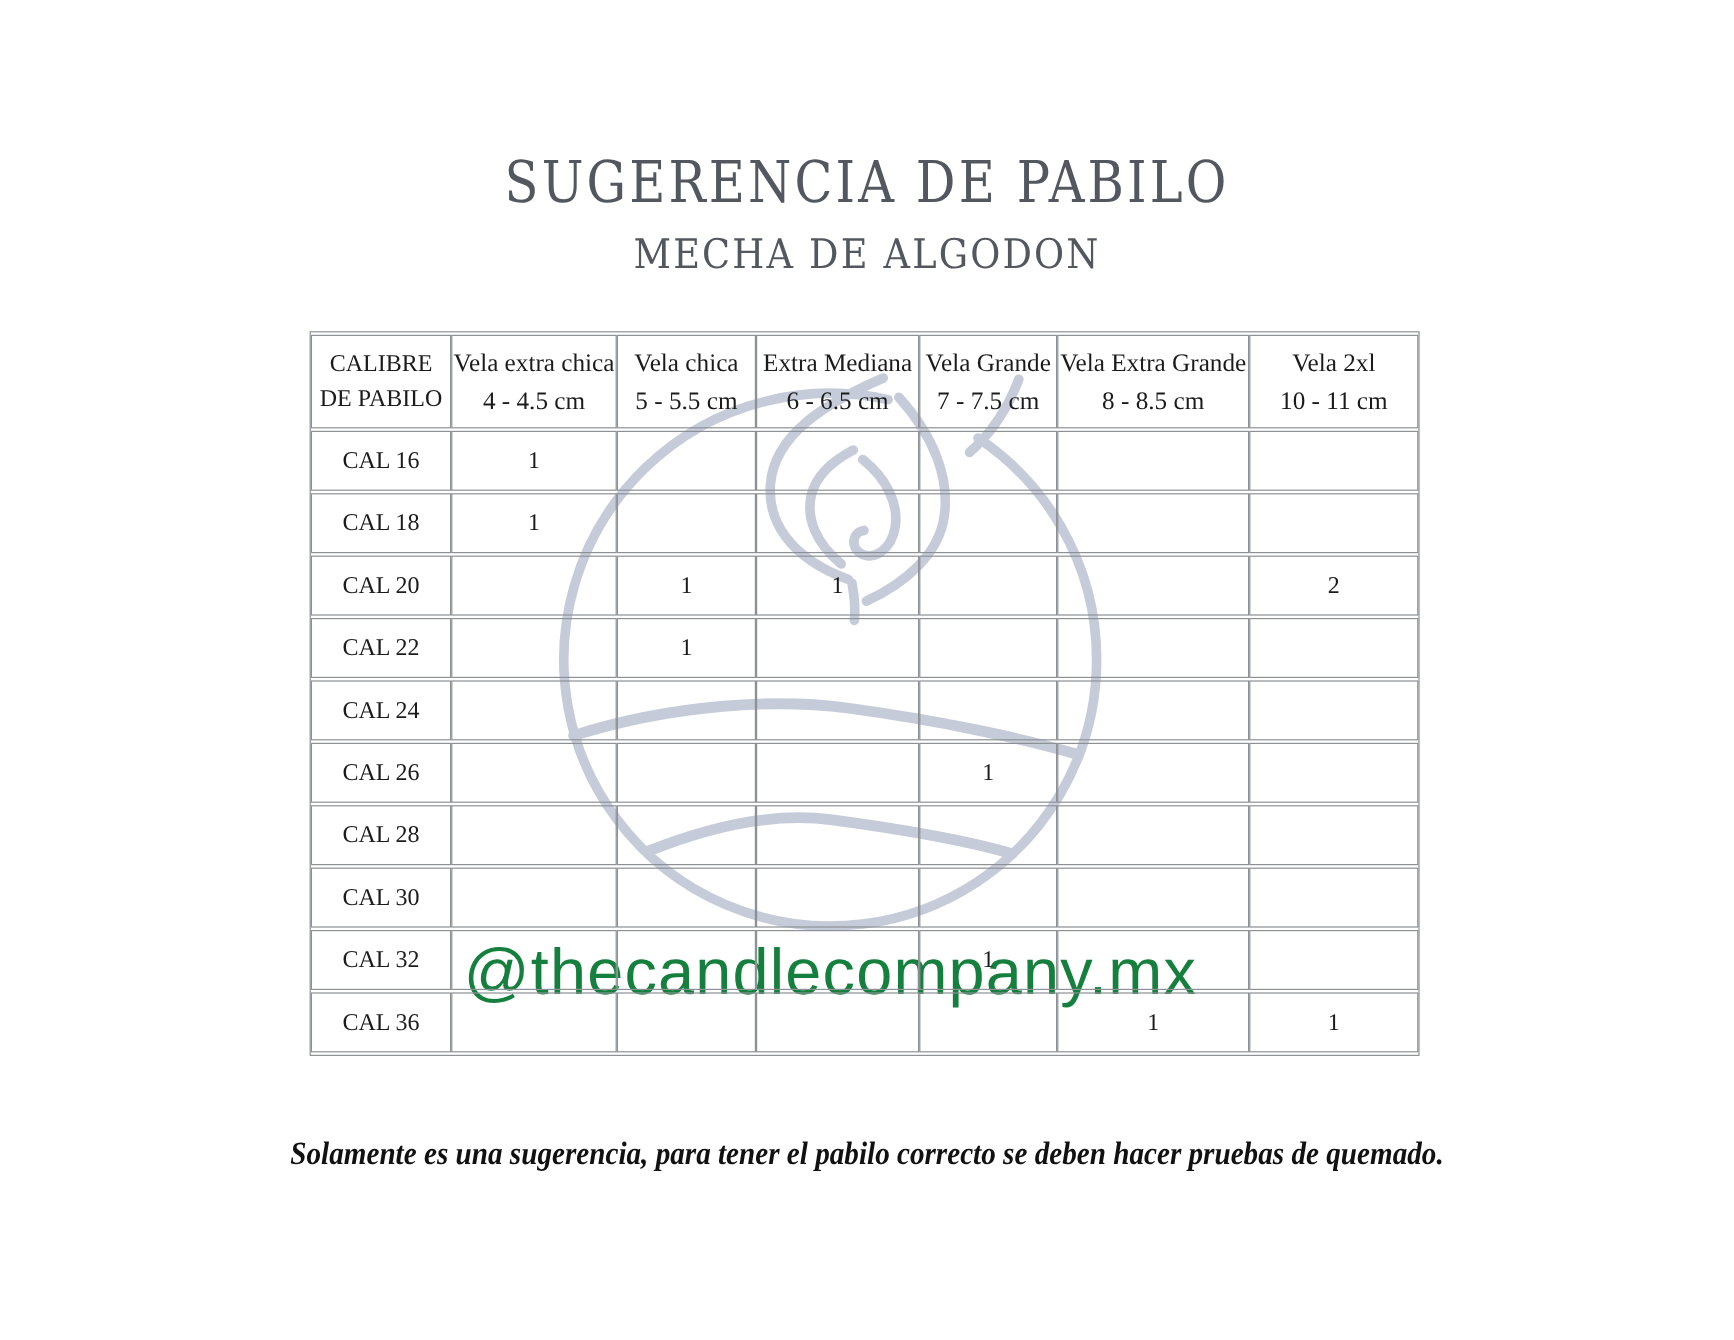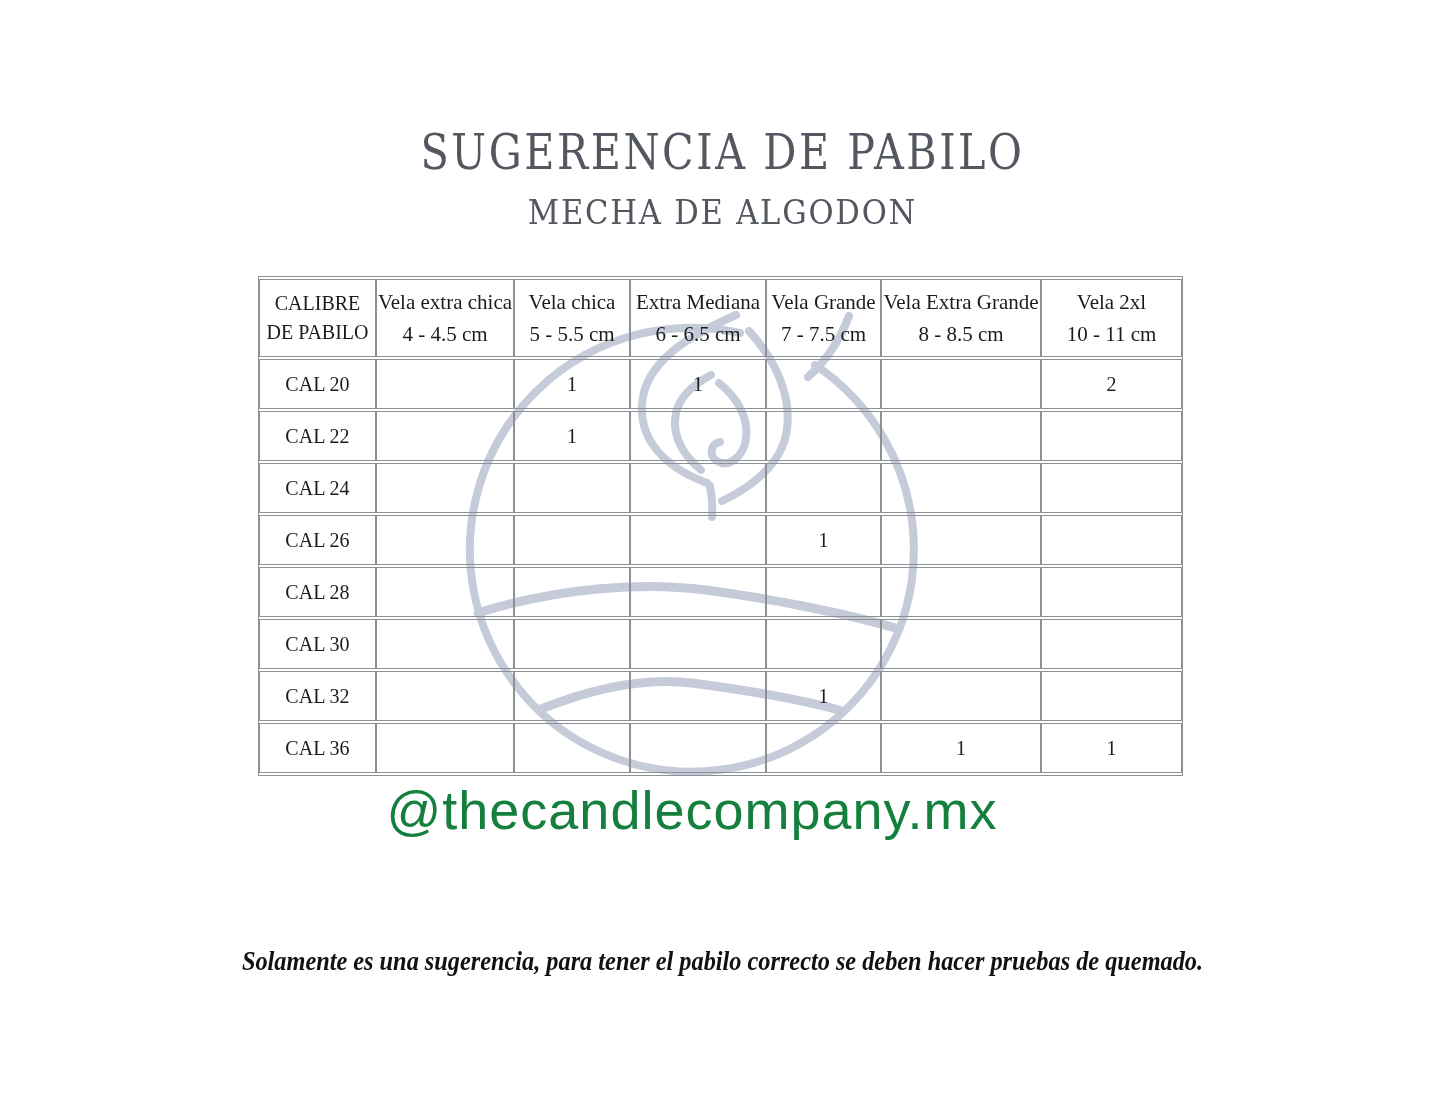--- a/index.html
+++ b/index.html
@@ -113,20 +113,38 @@
           <div class="cname">Vela Extra Grande</div>
           <div class="csize">8 - 8.5 cm</div>
         </td>
         <td>
           <div class="cname">Vela 2xl</div>
           <div class="csize">10 - 11 cm</div>
         </td>
       </tr>
 
       <tr class="row">
+        <td class="lbl">CAL 16</td>
+        <td>1</td>
+        <td></td>
+        <td></td>
+        <td></td>
+        <td></td>
+        <td></td>
+      </tr>
+      <tr class="row">
+        <td class="lbl">CAL 18</td>
+        <td>1</td>
+        <td></td>
+        <td></td>
+        <td></td>
+        <td></td>
+        <td></td>
+      </tr>
+      <tr class="row">
         <td class="lbl">CAL 20</td>
         <td></td>
         <td>1</td>
         <td>1</td>
         <td></td>
         <td></td>
         <td>2</td>
       </tr>
       <tr class="row">
         <td class="lbl">CAL 22</td>

